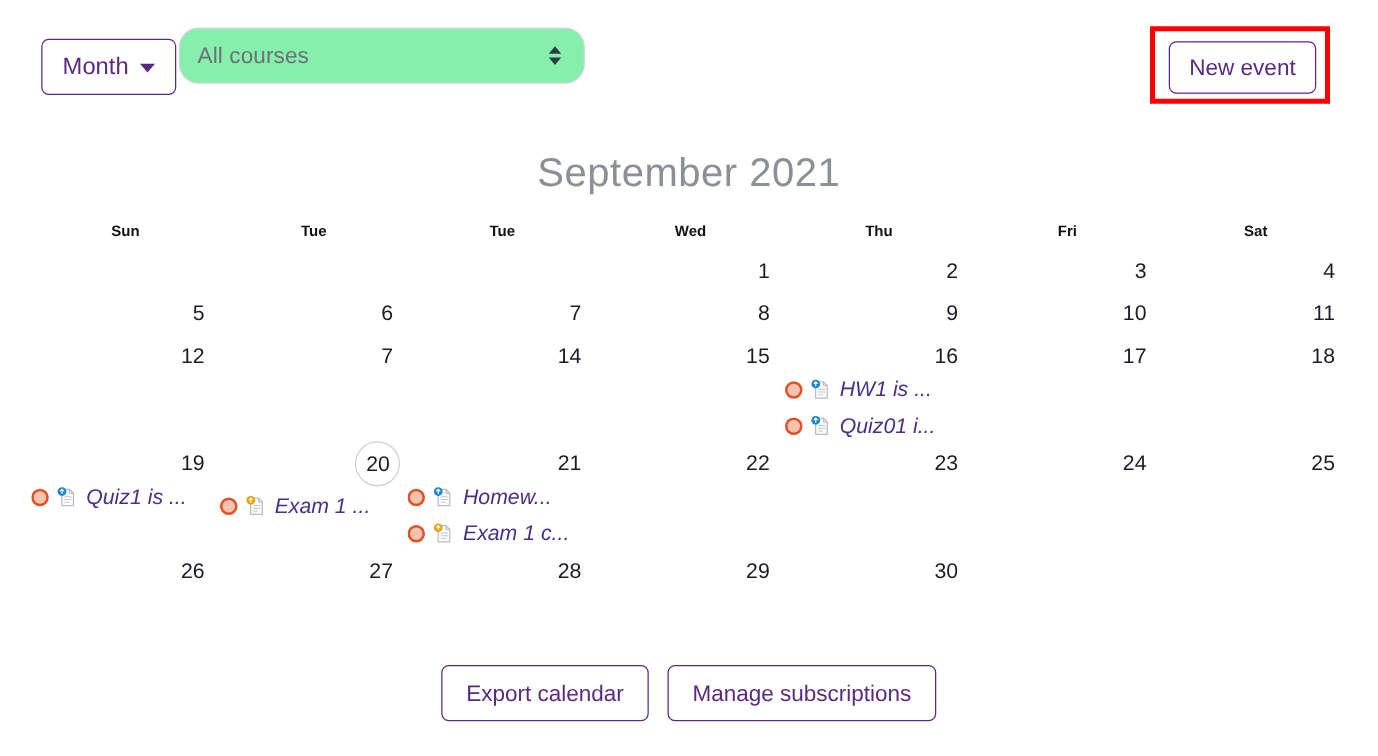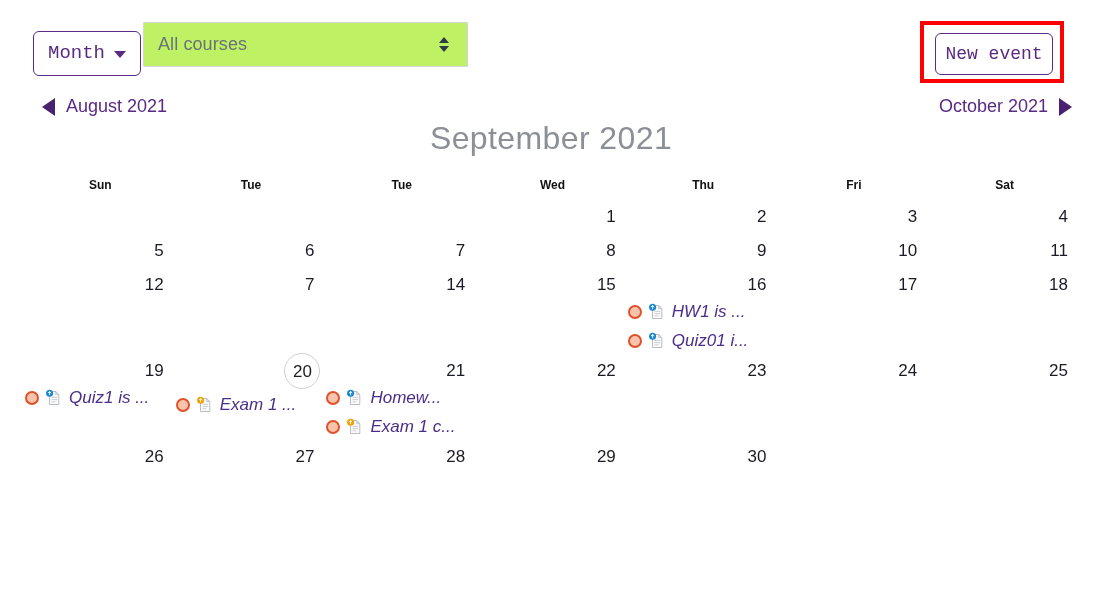--- a/index.html
+++ b/index.html
@@ -14,21 +14,21 @@
   .page { position: relative; width: 1102px; height: 605px; background: #fff; }
 
   
   .toolbar { position: absolute; left: 0; top: 0; width: 1102px; height: 90px; }
 
   .btn {
     border: 1px solid #5b2a86;
     background: #ffffff;
     color: #5a2a82;
     border-radius: 6px;
-    font-family: Liberation Mono, monospace;
+    font-family: Liberation Sans, sans-serif;
     cursor: pointer;
     line-height: 1;
     white-space: nowrap;
   }
 
   .month-btn {
     position: absolute; left: 33px; top: 31px;
     width: 108px; height: 45px;
     font-size: 19px;
     display: flex; align-items: center; justify-content: center;
@@ -40,22 +40,22 @@
     border-right: 6px solid transparent;
     border-top: 7px solid #5a2a82;
     display: inline-block;
     margin-top: 2px;
   }
 
   .course-select {
     position: absolute; left: 143px; top: 22px;
     width: 325px; height: 45px;
     border: 1px solid #d3d5d9;
-    border-radius: 1px;
-    background: #bef264;
+    border-radius: 16px;
+    background: #86efac;
     display: flex; align-items: center;
     padding: 0 12px 0 14px;
   }
   .course-select .label {
     flex: 1;
     font-size: 18px;
     color: #6a7178;
     letter-spacing: 0.1px;
   }
   .sel-arrows { display: flex; flex-direction: column; align-items: center; gap: 3px; margin-right: 6px; }
@@ -213,30 +213,20 @@
       </span>
     </div>
 
     <div class="new-event-wrap">
       <button class="btn new-event-btn">
         <span>New event</span>
       </button>
     </div>
   </div>
 
-  <div class="nav-row">
-    <a class="nav-prev">
-      <span class="arrow-left"></span>
-      <span>August 2021</span>
-    </a>
-    <a class="nav-next">
-      <span>October 2021</span>
-      <span class="arrow-right"></span>
-    </a>
-  </div>
 
   <div class="month-title">September 2021</div>
 
   <div class="cal">
     <table class="cal-table">
       <thead>
         <tr>
           <th>Sun</th>
           <th>Tue</th>
           <th>Tue</th>
@@ -447,14 +437,22 @@
             <td class="lastrow">
               <span class="daynum">30</span>
             </td>
             <td class="lastrow"></td>
             <td class="lastrow"></td>
           </tr>
         </tbody>
     </table>
   </div>
 
+  <div class="footer">
+    <button class="btn">
+      <span>Export calendar</span>
+    </button>
+    <button class="btn">
+      <span>Manage subscriptions</span>
+    </button>
+  </div>
 
 </div>
 
 </body></html>

